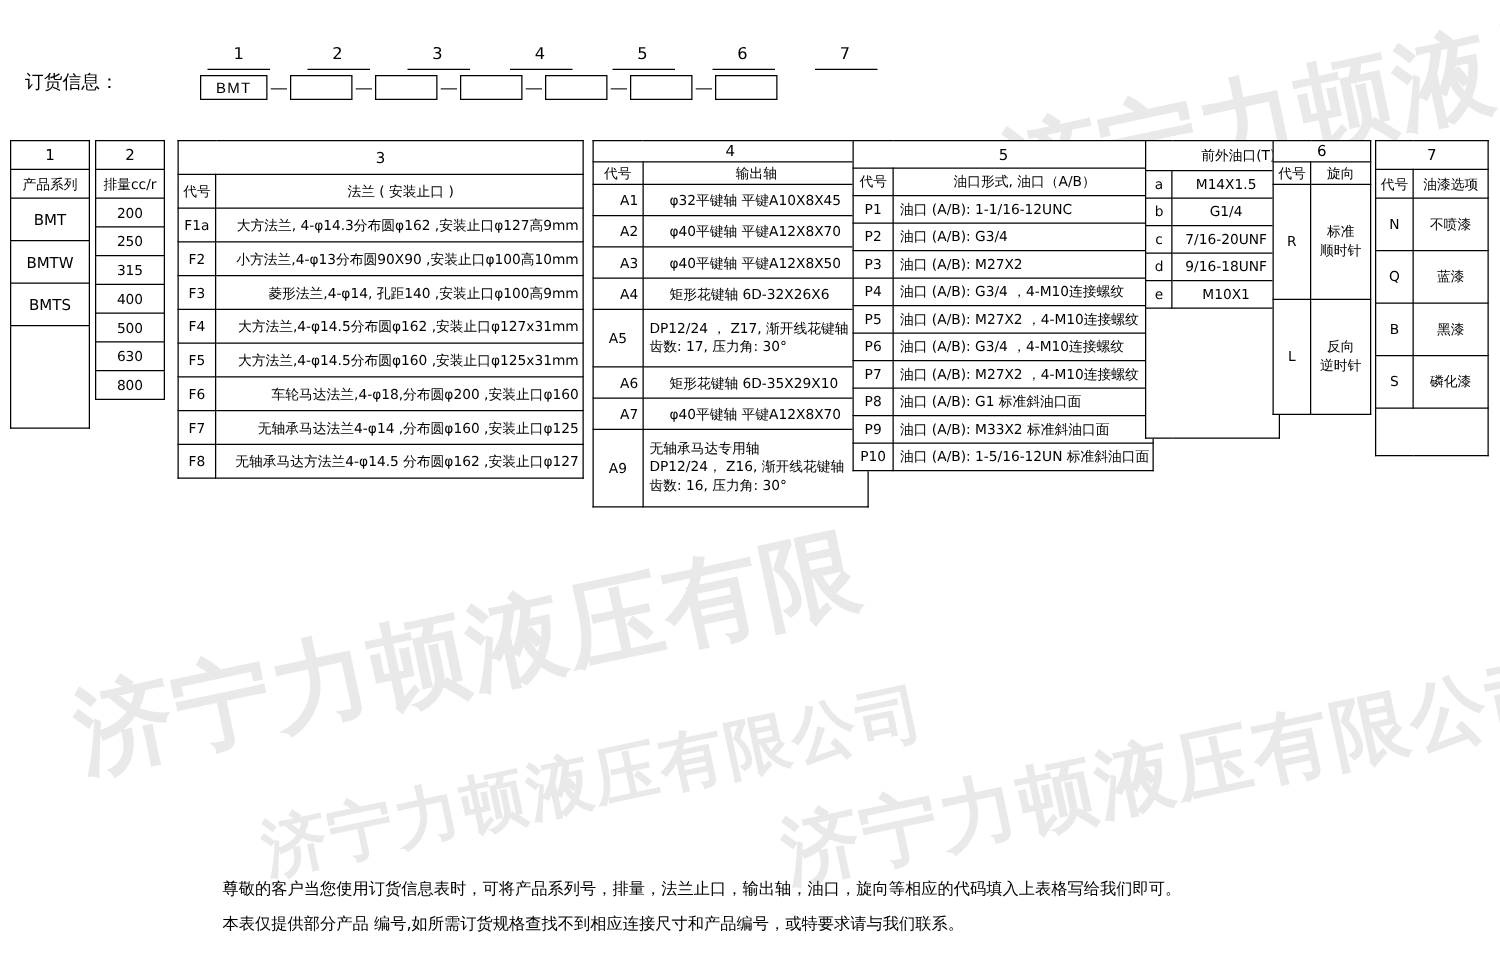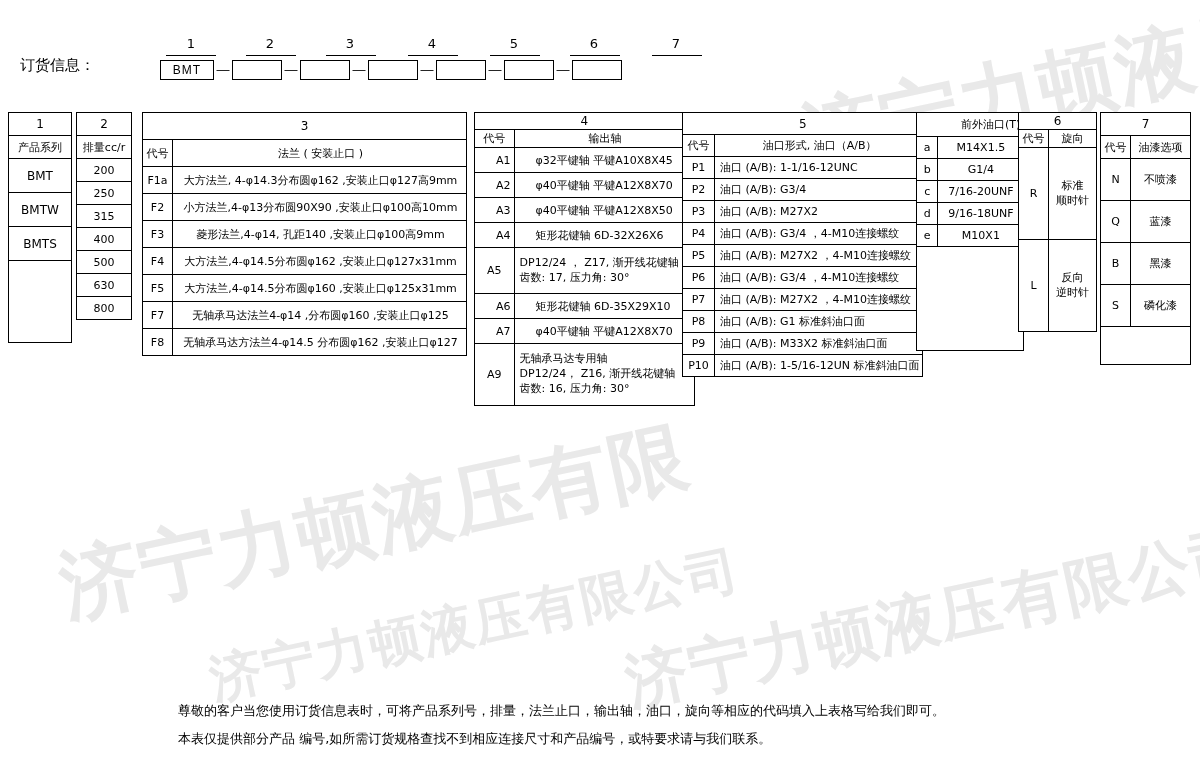--- a/index.html
+++ b/index.html
@@ -94,21 +94,21 @@
   #t1 .sname { height: 34px; font-size: 12px; }
 
   
   #t2 { left: 76px; top: 112px; width: 56px; }
   #t2 td { height: 23px; }
 
   
   #t3 { left: 142px; top: 112px; }
   #t3 td { height: 27px; }
   #t3 .c1 { width: 30px; }
-  #t3 .c2 { width: 294px; text-align: center; padding-left: 5px; }
+  #t3 .c2 { width: 294px; text-align: right; padding-left: 5px; }
 
   
   #t4 { left: 474px; top: 112px; }
   #t4 td { width: auto; }
   #t4 .c1 { width: 30px; }
   #t4 .c2 { width: 180px; text-align: left; padding-left: 5px; }
   #t4 .r1 td { height: 25px; padding-left: 21px; }
   .twoline { line-height: 1.35; white-space: normal; }
 
   
@@ -267,20 +267,24 @@
       </tr>
   <tr>
         <td class="c1">F4</td>
         <td class="c2">大方法兰,4-φ14.5分布圆φ162 ,安装止口φ127x31mm</td>
       </tr>
   <tr>
         <td class="c1">F5</td>
         <td class="c2">大方法兰,4-φ14.5分布圆φ160  ,安装止口φ125x31mm</td>
       </tr>
   <tr>
+        <td class="c1">F6</td>
+        <td class="c2">车轮马达法兰,4-φ18,分布圆φ200     ,安装止口φ160</td>
+      </tr>
+  <tr>
         <td class="c1">F7</td>
         <td class="c2">无轴承马达法兰4-φ14 ,分布圆φ160  ,安装止口φ125</td>
       </tr>
   <tr>
         <td class="c1">F8</td>
         <td class="c2">无轴承马达方法兰4-φ14.5 分布圆φ162 ,安装止口φ127</td>
       </tr>
 </tbody>
   </table>
 

